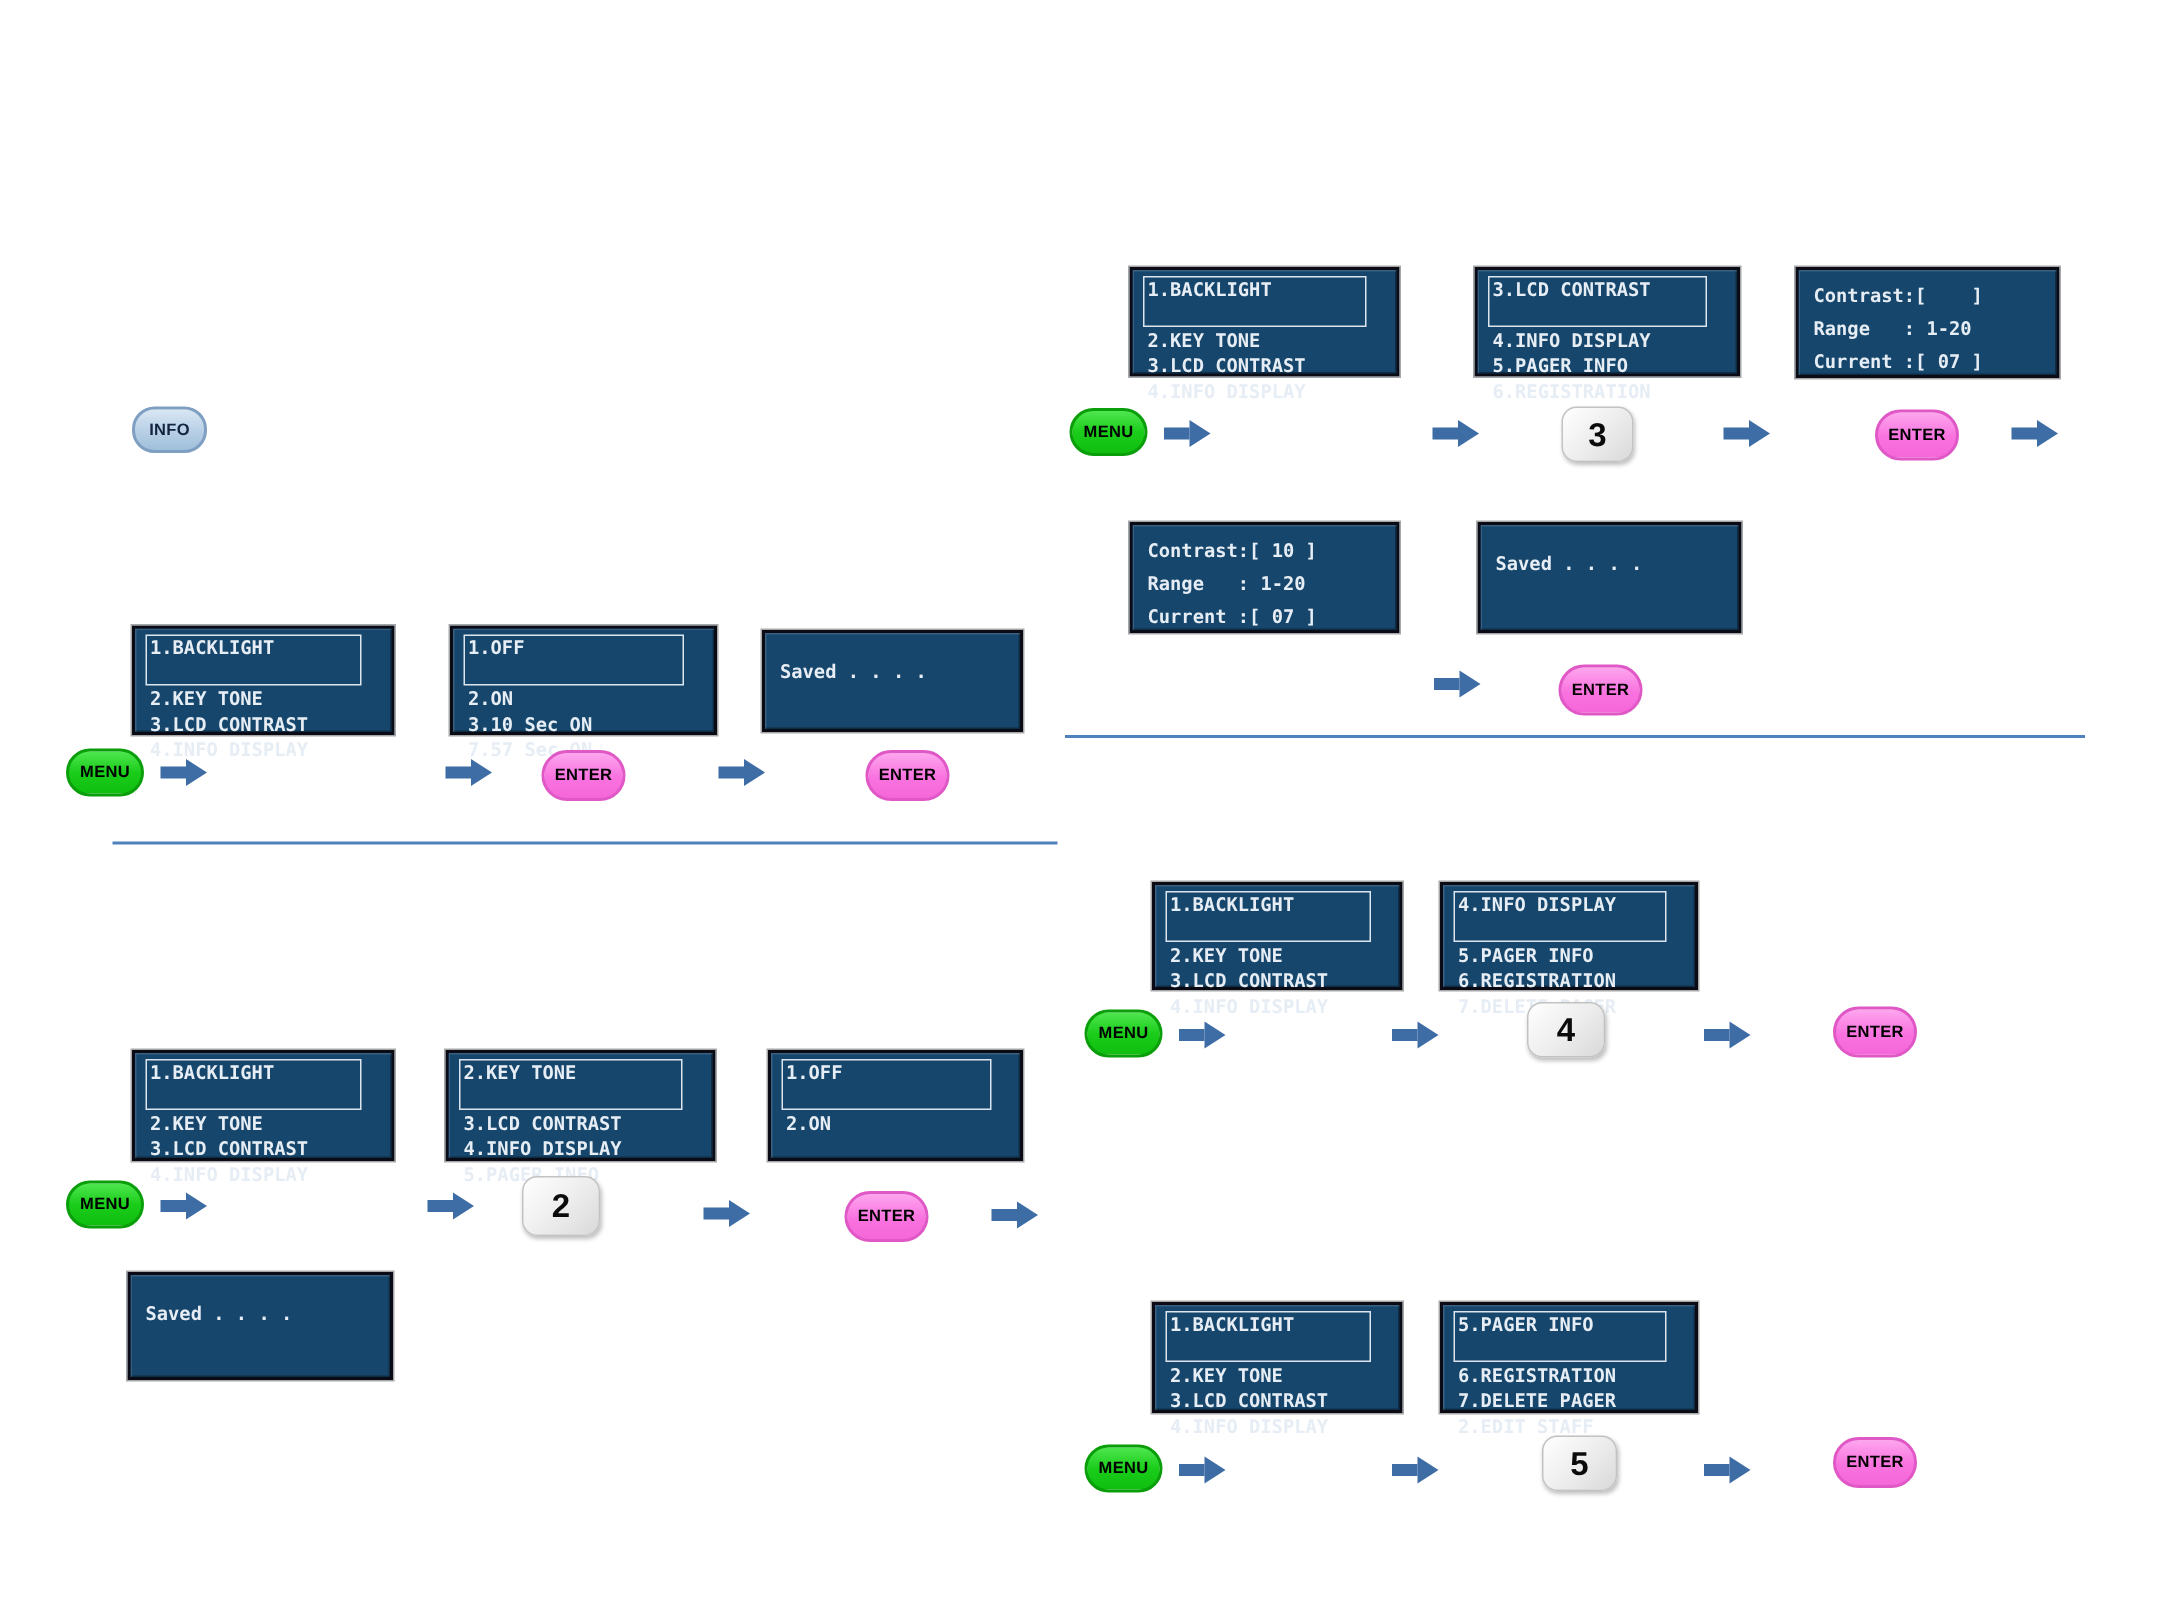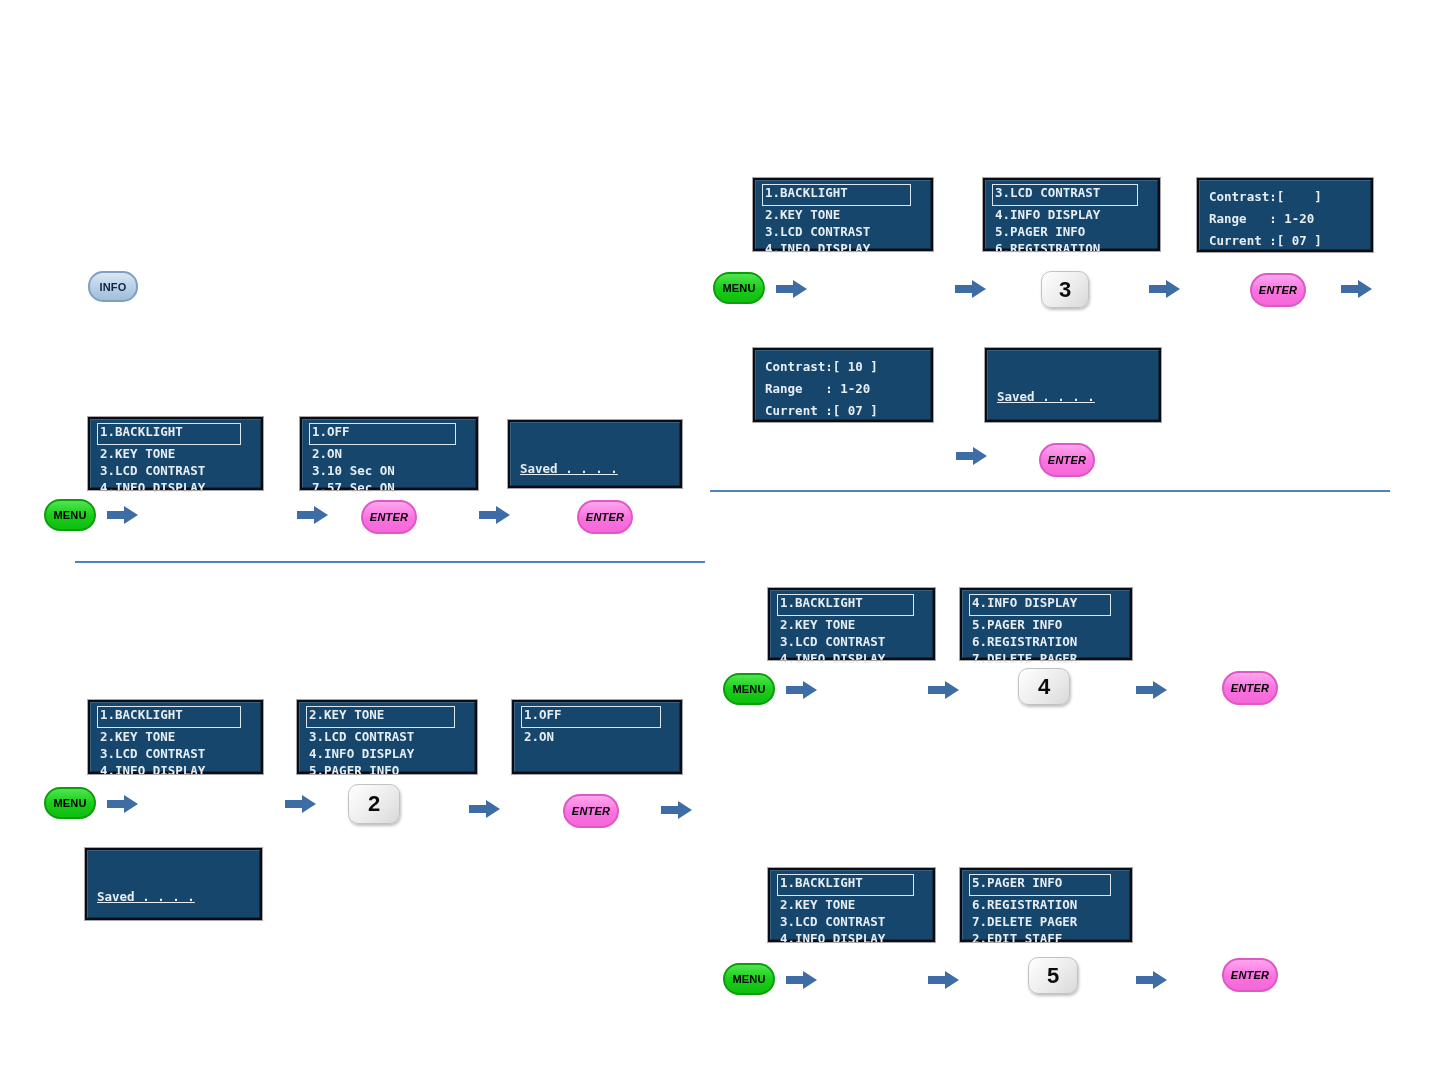--- a/index.html
+++ b/index.html
@@ -7,36 +7,36 @@
           font-family:"Liberation Sans",sans-serif;}
 
   
   .lcd{position:absolute;box-sizing:border-box;background:#16466b;
        border:2px solid #0b0b16;outline:1px solid #a7a7a7;
        box-shadow:inset 1px 1px 0 rgba(255,255,255,.15), inset -1px -1px 0 rgba(0,0,0,.35);
        padding:4px 7px;color:#e6edf4;
        font-family:"DejaVu Sans Mono","Liberation Mono",monospace;
        font-weight:700;font-size:12.5px;}
   .lcd .ln{white-space:pre;height:17px;line-height:17px;padding-left:3px;}
-  .lcd .ln.hl{border:1px solid #dde6ee;height:22px;line-height:15px;padding-left:2px;
+  .lcd .ln.hl{border:1px solid #dde6ee;height:34px;line-height:15px;padding-left:2px;
               width:92%;box-sizing:border-box;}
   .lcd.l3{padding-top:6px;}
   .lcd.l3 .ln{height:22px;line-height:22px;}
-  .lcd.saved{padding-top:21px;text-decoration:underline;}
+  .lcd.saved{padding-top:0;}
 
   
   .pill{position:absolute;display:flex;align-items:center;justify-content:center;
         font-weight:bold;font-size:11px;color:#000;letter-spacing:.2px;
         font-family:"Liberation Sans",sans-serif;}
   .menu{width:52px;height:32px;border-radius:16px;
         background:linear-gradient(180deg,#4fe64f 0%,#1bcd1b 50%,#0fbe0f 100%);
         border:2px solid #0b9e0b;box-sizing:border-box;text-align:right;}
   .enter{width:56px;height:34px;border-radius:17px;
         background:linear-gradient(180deg,#fda6ee 0%,#f972df 55%,#f567d9 100%);
-        border:2px solid #df58c6;box-sizing:border-box;font-style:italic;}
+        border:2px solid #df58c6;box-sizing:border-box;}
   .clear{width:50px;height:31px;border-radius:15px;color:#13233f;
         background:linear-gradient(180deg,#d9e7f3 0%,#b7cfe6 55%,#a0bfda 100%);
         border:2px solid #7f9fc2;box-sizing:border-box;}
 
   
   .key{position:absolute;display:flex;align-items:center;justify-content:center;
        width:52px;height:40px;border-radius:10px;
        background:linear-gradient(135deg,#ffffff 0%,#ececec 55%,#d9d9d9 100%);
        border:1px solid #c2c2c2;box-shadow:1px 2px 3px rgba(0,0,0,.25);
        font-weight:bold;font-size:22px;color:#0b0b0b;box-sizing:border-box;}

